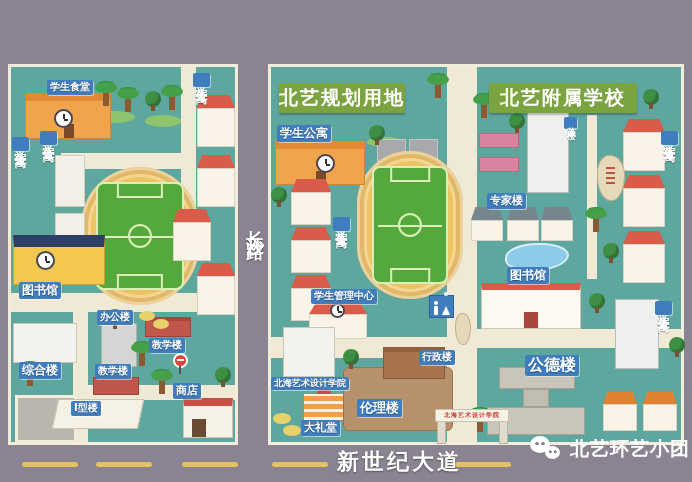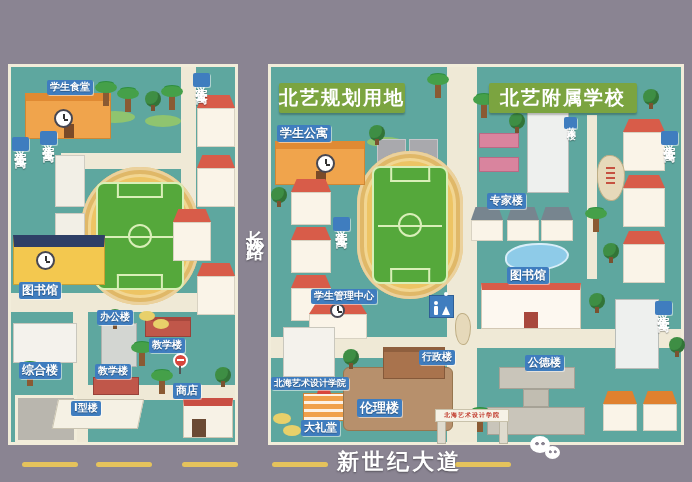--- a/index.html
+++ b/index.html
@@ -101,20 +101,21 @@
   <div class="dash" style="left:272px"></div>
   <div class="dash" style="left:455px"></div>
   <div class="road-bottom-label" style="left:337px">新世纪大道</div>
   <div class="road-changsha">长沙路</div>
 
   <div class="watermark">
     <div class="wx">
       <i class="wxb b1"></i>
       <i class="wxb b2"></i>
     </div>
+    <span>北艺环艺小团</span>
   </div>
 
   <div class="panel" id="left-panel">
 
     <div class="path" style="left:50px;top:86px;width:126px;height:16px"></div>
     <div class="path" style="left:170px;top:0;width:15px;height:146px"></div>
     <div class="path" style="left:0;top:226px;width:224px;height:19px"></div>
     <div class="path" style="left:62px;top:240px;width:15px;height:135px"></div>
     <div class="path" style="left:62px;top:318px;width:162px;height:15px"></div>
 
@@ -286,21 +287,21 @@
       </div>
 
     <div class="pond" style="left:234px;top:176px;width:60px;height:24px"></div>
 
     <div class="pill" style="left:236px;top:200px;font-size:12px">图书馆</div>
     <div class="bld reddots" style="left:210px;top:216px;width:100px;height:46px;background:#fdf8f0;border:1px solid #d3c8b4;border-top:7px solid #d85c49">
       <div style="position:absolute;left:38px;top:-16px;width:0;height:0;border-left:13px solid rgba(0,0,0,0);border-right:13px solid rgba(0,0,0,0);border-bottom:10px solid #d85c49"></div>
       <div style="position:absolute;left:42px;bottom:0;width:14px;height:16px;background:#a8483d"></div>
     </div>
 
-    <div class="pill" style="left:254px;top:288px;font-size:11px">公德楼</div>
+    <div class="pill" style="left:254px;top:288px;font-size:16px">公德楼</div>
     <div class="bld reddots" style="left:228px;top:300px;width:76px;height:22px;background:#c9c5ba;border:1px solid #a6a296"></div>
     <div class="bld" style="left:252px;top:322px;width:26px;height:18px;background:#c1bdb1;border:1px solid #a6a296"></div>
     <div class="bld reddots" style="left:216px;top:340px;width:98px;height:28px;background:#c9c5ba;border:1px solid #a6a296"></div>
 
     <div class="gatesign" style="left:164px;top:342px;width:72px">北海艺术设计学院</div>
     <div class="gatepost" style="left:166px;top:353px"></div>
     <div class="gatepost" style="left:228px;top:353px"></div>
 
     <div class="stone" style="left:326px;top:88px;width:26px;height:44px">
       <div class="inscr"></div>

